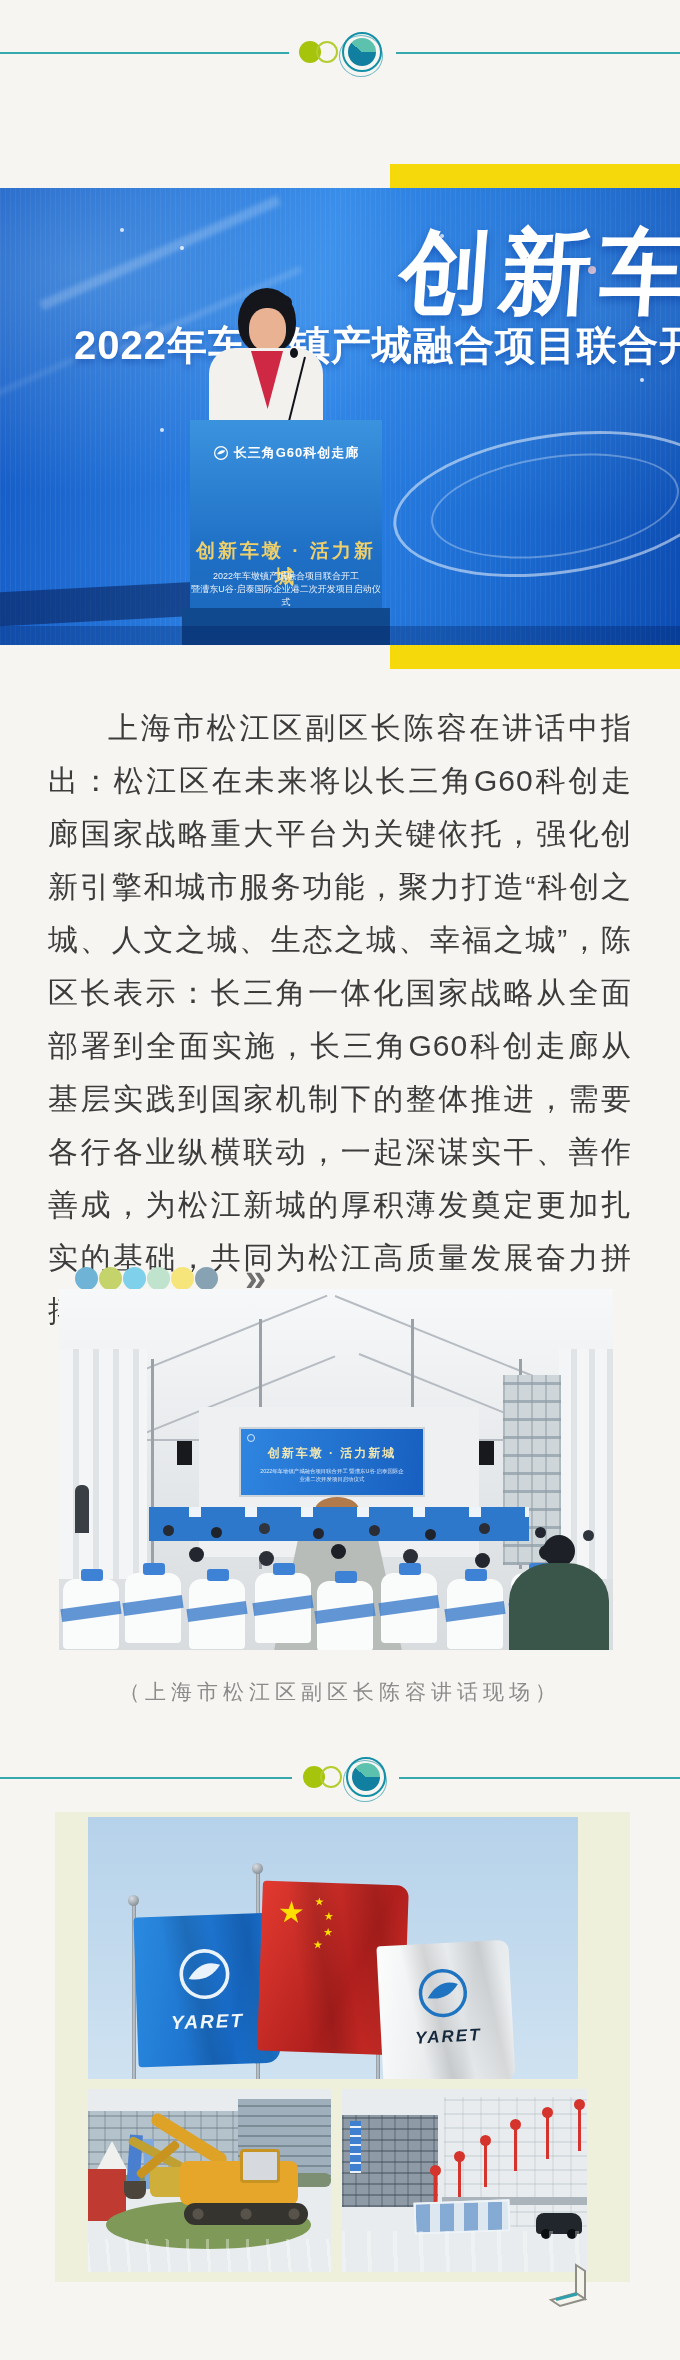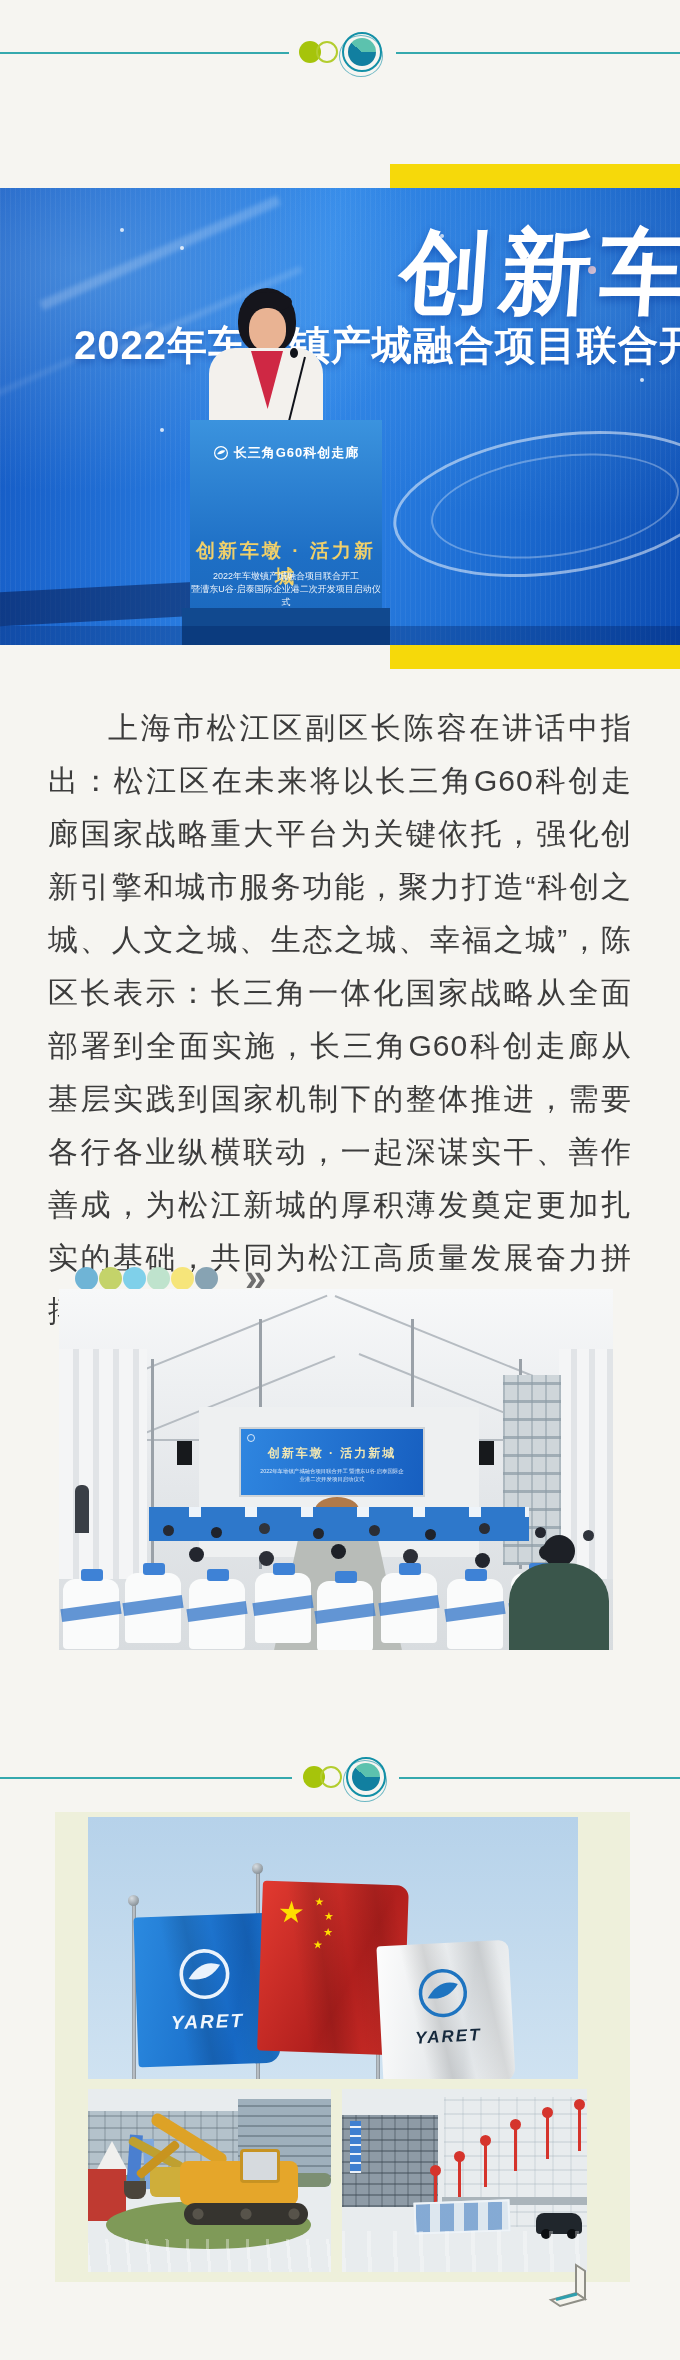--- a/index.html
+++ b/index.html
@@ -299,20 +299,21 @@
     <div class="chair ch3"></div>
     <div class="chair ch4"></div>
     <div class="chair ch5"></div>
     <div class="chair ch6"></div>
     <div class="chair ch7"></div>
     <div class="chair ch8"></div>
     <div class="bigguy-head"></div>
     <div class="bigguy-body"></div>
   </div>
 
+  <div class="caption">（上海市松江区副区长陈容讲话现场）</div>
 
   <div class="divider" style="top:1755px;">
     <div class="line l" style="width:292px;"></div>
     <div class="line r" style="left:399px; width:281px;"></div>
     <div class="c-fill" style="left:303px;"></div>
     <div class="c-out" style="left:320px;"></div>
     <div class="c-ring" style="left:346px;"></div>
   </div>
 
   <div class="panel">

